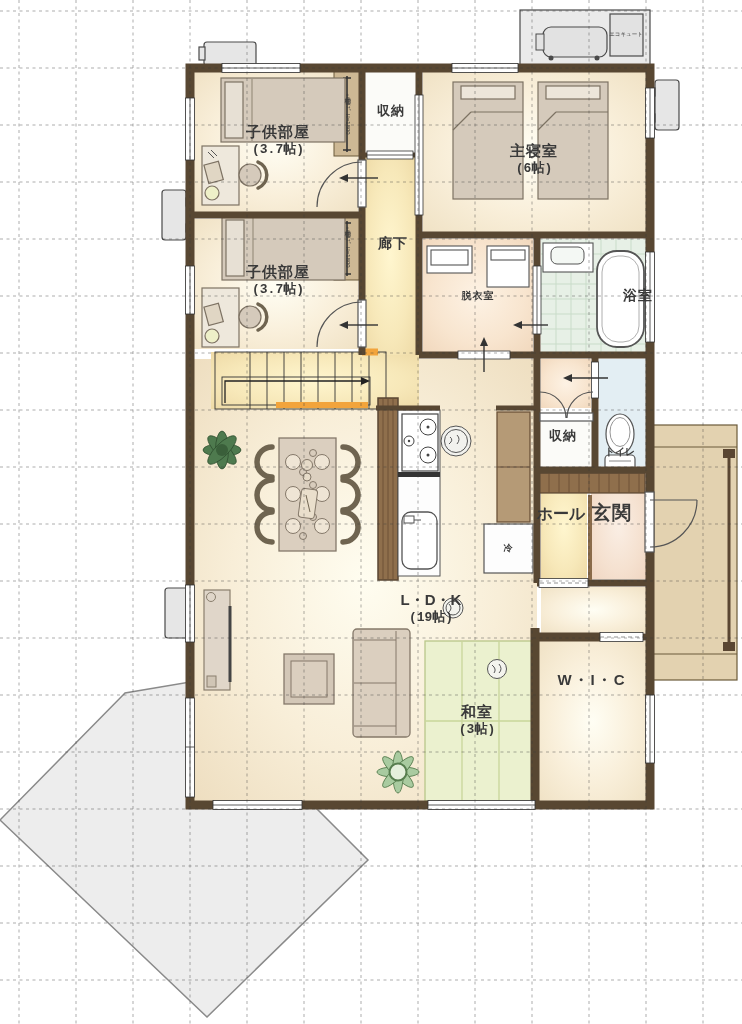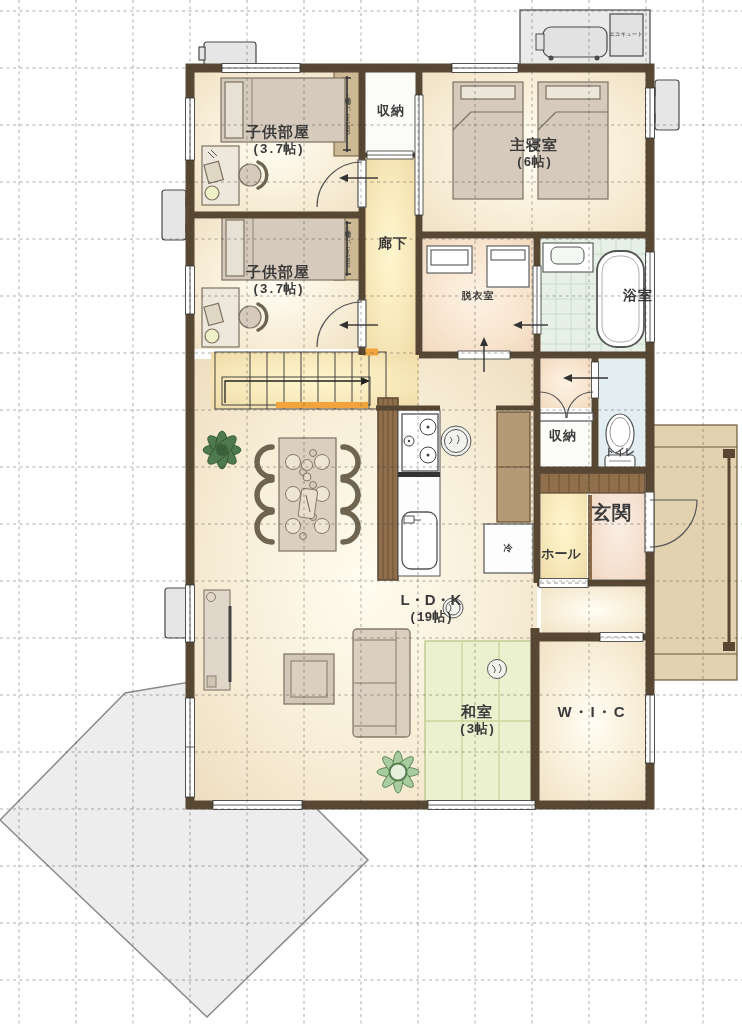--- a/index.html
+++ b/index.html
@@ -356,41 +356,41 @@
       <path d="M19,0V1024 M76,0V1024 M133,0V1024 M190,0V1024 M247,0V1024 M304,0V1024 M361,0V1024 M418,0V1024 M475,0V1024 M532,0V1024 M589,0V1024 M646,0V1024 M703,0V1024"></path>
       <path d="M0,11H742 M0,68H742 M0,125H742 M0,182H742 M0,239H742 M0,296H742 M0,353H742 M0,410H742 M0,467H742 M0,524H742 M0,581H742 M0,638H742 M0,695H742 M0,752H742 M0,809H742 M0,866H742 M0,923H742 M0,980H742"></path>
     </g>
   </svg>
 
   <div class="lbl" style="left:278px;top:140px;font-size:15px;">
     <div>子供部屋</div>
     <div class="sz">(3.7帖)</div>
   </div>
   <div class="lbl" style="left:391px;top:111px;font-size:13px;">収納</div>
-  <div class="lbl" style="left:534px;top:153px;font-size:15px;">
+  <div class="lbl" style="left:534px;top:159px;font-size:15px;">
     <div>主寝室</div>
     <div class="sz">(6帖)</div>
   </div>
   <div class="lbl" style="left:278px;top:280px;font-size:15px;">
     <div>子供部屋</div>
     <div class="sz">(3.7帖)</div>
   </div>
   <div class="lbl" style="left:393px;top:244px;font-size:14px;">廊下</div>
   <div class="lbl" style="left:478px;top:296px;font-size:10px;">脱衣室</div>
   <div class="lbl" style="left:593px;top:296px;font-size:14px;margin-left:45px;">浴室</div>
   <div class="lbl" style="left:620px;top:404px;font-size:10px;letter-spacing:0;margin-top:48px;">トイレ</div>
   <div class="lbl" style="left:563px;top:436px;font-size:13px;">収納</div>
-  <div class="lbl" style="left:561px;top:514px;font-size:13px;letter-spacing:0;margin-top:40px;">ホール</div>
+  <div class="lbl" style="left:561px;top:514px;font-size:16px;letter-spacing:0;">ホール</div>
   <div class="lbl" style="left:612px;top:513px;font-size:19px;">玄関</div>
   <div class="lbl" style="left:431px;top:608px;font-size:15px;letter-spacing:0;">
     <div>L・D・K</div>
     <div class="sz">(19帖)</div>
   </div>
   <div class="lbl" style="left:477px;top:720px;font-size:15px;">
     <div>和室</div>
     <div class="sz">(3帖)</div>
   </div>
-  <div class="lbl" style="left:592px;top:712px;font-size:15px;letter-spacing:2px;">W・I・C</div>
+  <div class="lbl" style="left:592px;top:680px;font-size:15px;letter-spacing:2px;">W・I・C</div>
   <div class="lbl" style="left:626px;top:34px;font-size:5.5px;letter-spacing:0;font-weight:500;">エコキュート</div>
   <div class="lbl" style="left:508px;top:549px;font-size:9px;letter-spacing:0;">冷</div>
   <div class="lbl vtext" style="left:347px;top:114px;font-size:6px;">枕棚+ﾊﾟｲﾌﾟ H=1800</div>
   <div class="lbl vtext" style="left:347px;top:247px;font-size:6px;">枕棚+ﾊﾟｲﾌﾟ H=1800</div>
 </div>
 
 </body></html>

